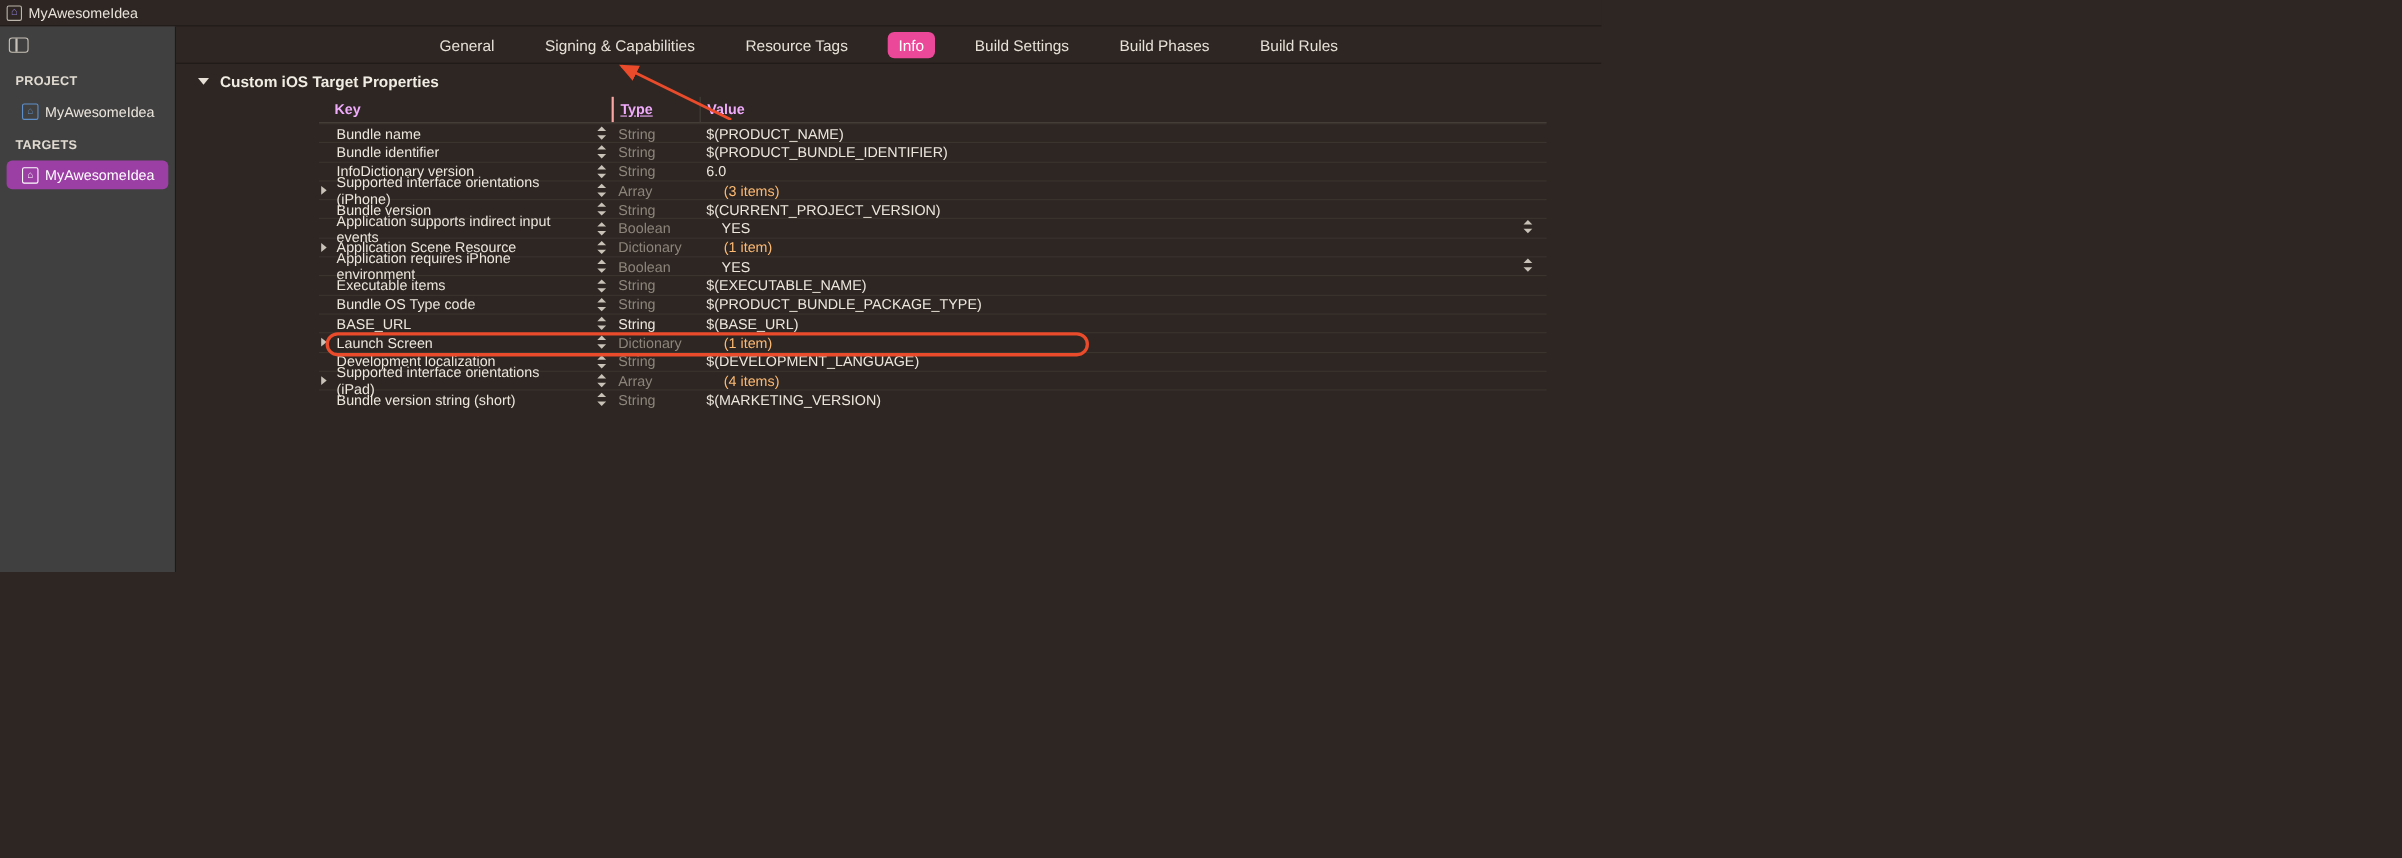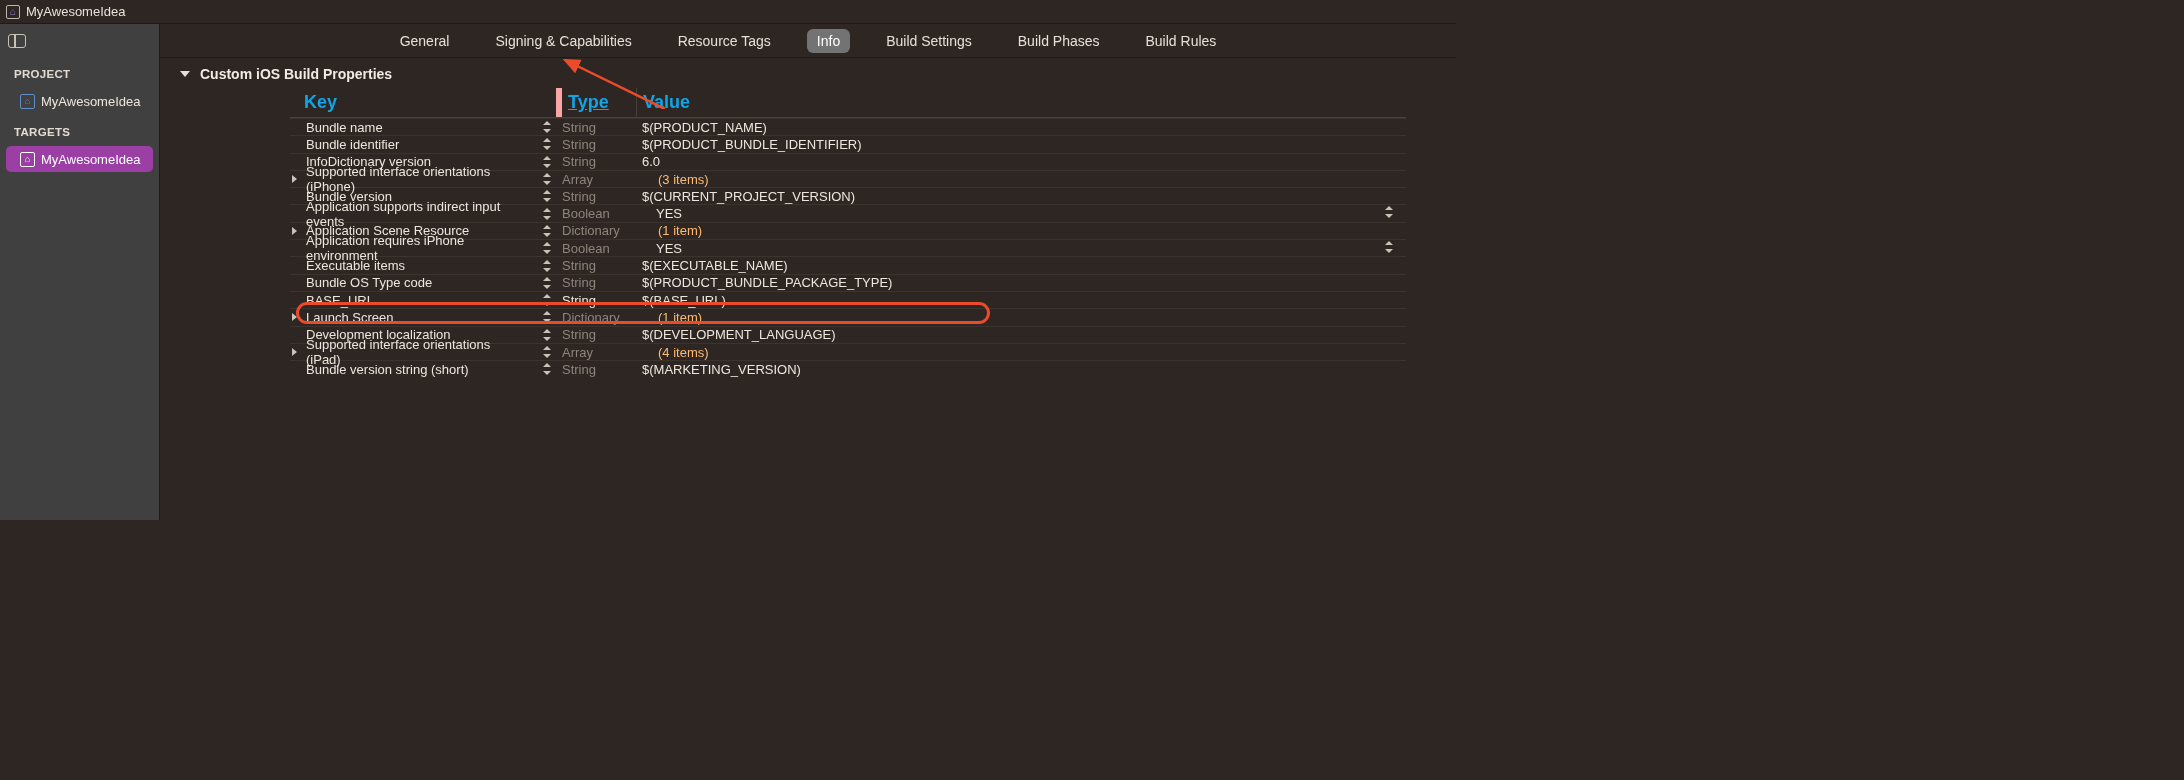--- a/index.html
+++ b/index.html
@@ -114,21 +114,21 @@
       border-bottom: 1px solid #1f1a17;
     }
     .tab {
       font-size: 14px;
       color: #e6e0d7;
       padding: 4px 10px;
       border-radius: 6px;
       cursor: default;
     }
     .tab.active {
-      background: #737373;
+      background: #ec4899;
       color: #fff;
     }
 
     
     .sect-head {
       display: flex;
       align-items: center;
       padding: 8px 0 6px 20px;
       font-weight: 700;
       font-size: 14px;
@@ -144,25 +144,25 @@
 
     
     .plist {
       width: calc(100% - 180px);
       margin-left: 130px;
     }
     .plist-header {
       display: flex;
       border-bottom: 1px solid #47403a;
       font-weight: 700;
-      font-size: 18px;
-      color: #0ea5e9;
+      font-size: 13px;
+      color: #f0abfc;
     }
     .col-key { flex: 0 0 266px; padding: 4px 0 4px 14px; }
-    .col-type { flex: 0 0 80px; padding: 4px 6px; border-left: 6px solid #fca5a5; text-decoration: underline; }
+    .col-type { flex: 0 0 80px; padding: 4px 6px; border-left: 2px solid #fca5a5; text-decoration: underline; }
     .col-val { flex: 1; padding: 4px 6px; border-left: 1px solid #47403a; }
 
     .plist-body .row {
       display: flex;
       align-items: center;
       height: 17.3px;
       font-size: 13px;
       border-top: 1px solid #3b332e;
       color: #ece6dd;
     }
@@ -252,21 +252,21 @@
       <div class="tab">Signing &amp; Capabilities</div>
       <div class="tab">Resource Tags</div>
       <div class="tab active">Info</div>
       <div class="tab">Build Settings</div>
       <div class="tab">Build Phases</div>
       <div class="tab">Build Rules</div>
     </div>
 
     <div class="sect-head">
       <span class="chev-down"></span>
-      <span>Custom iOS Build Properties</span>
+      <span>Custom iOS Target Properties</span>
     </div>
 
     <div class="plist">
       <div class="plist-header">
         <div class="col-key">Key</div>
         <div class="col-type">Type</div>
         <div class="col-val">Value</div>
       </div>
       <div class="plist-body" id="plist-body">
           <div class="row">

